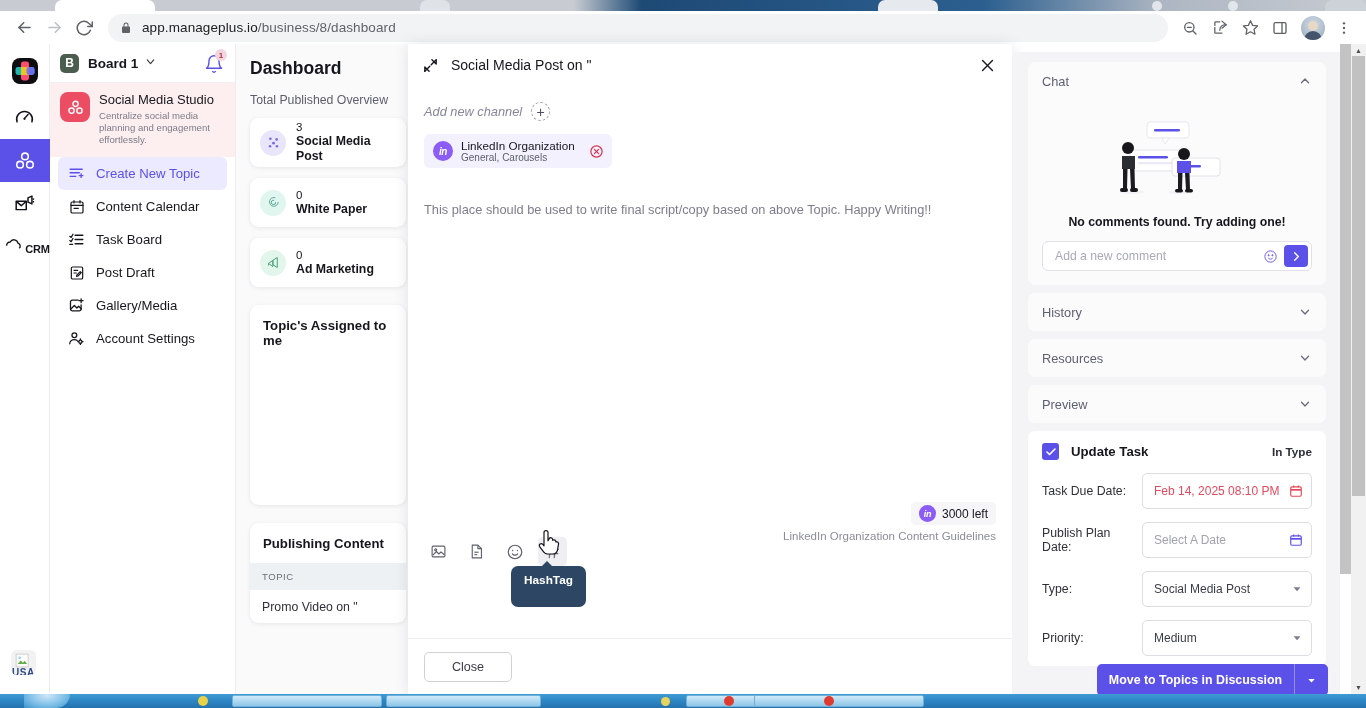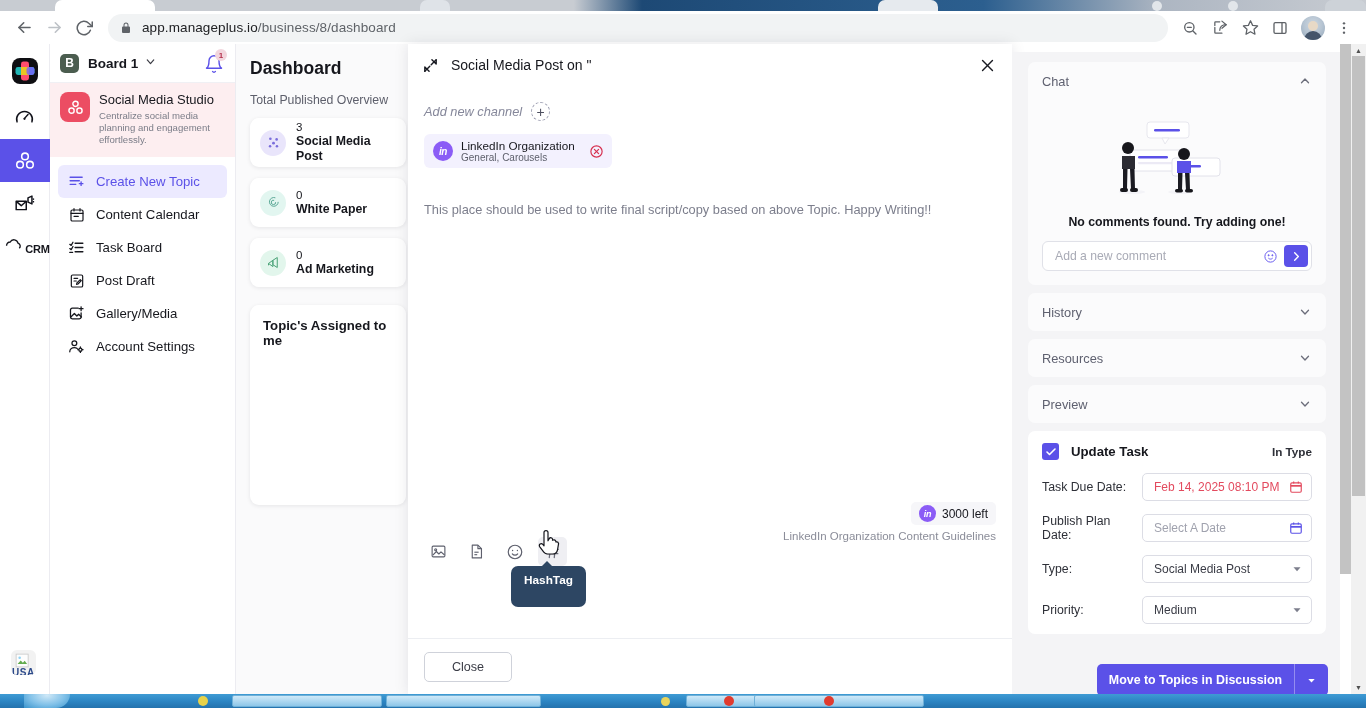--- a/index.html
+++ b/index.html
@@ -121,21 +121,21 @@
   .studio-card {
     background: #fdeef0; padding: 9px 10px 11px 10px; display: flex; gap: 9px;
   }
   .studio-icon {
     width: 30px; height: 30px; border-radius: 8px; background: #ec4d63; flex: none;
     display: flex; align-items: center; justify-content: center;
   }
   .studio-title { font-size: 13px; color: #16171d; font-weight: 400; line-height: 15px; }
   .studio-sub { font-size: 9.6px; color: #7b7d88; line-height: 12px; margin-top: 3px; }
 
-  .nav-list { padding-top: 8px; }
+  .nav-list { }
   .nav-item {
     height: 33px; display: flex; align-items: center; gap: 11px;
     margin: 0 8px; padding: 0 10px; border-radius: 6px; color: #16171d; font-size: 13.2px;
   }
   .nav-item.active { background: #eceaff; color: #5b51e8; }
   .nav-ico { width: 17px; height: 17px; display: flex; align-items: center; justify-content: center; flex: none; }
 
   
   .dash {
     position: absolute; top: 44px; left: 236px; width: 172px; height: 650px;
@@ -280,21 +280,21 @@
   .checkbox {
     width: 17px; height: 17px; border-radius: 3px; background: #5b51e8; color: #fff;
     display: flex; align-items: center; justify-content: center; flex: none;
   }
   .task-title { font-size: 13.2px; font-weight: 700; color: #16171d; margin-left: 12px; }
   .task-status { margin-left: auto; font-size: 11.7px; font-weight: 700; color: #2e3038; }
 
   .frow { display: flex; align-items: center; margin-top: 13px; }
   .flabel { font-size: 12.3px; color: #2e3038; width: 100px; flex: none; }
   .fctl {
-    flex: 1; height: 28px; border: 1px solid #dcdde5; border-radius: 5px; background: #fff;
+    flex: 1; height: 36px; border: 1px solid #dcdde5; border-radius: 5px; background: #fff;
     display: flex; align-items: center; padding: 0 8px 0 11px; font-size: 12px;
   }
   .fctl .val { color: #3a3c46; }
   .fctl .val.red { color: #e34a5e; }
   .fctl .val.ph { color: #a0a2ae; }
   .fctl .aft { margin-left: auto; display: flex; }
 
   .bottom-action {
     position: absolute; bottom: 12px; left: 1097px; width: 231px; height: 32px;
     background: #5b51e8; border-radius: 5px; display: flex; align-items: center;
@@ -613,20 +613,27 @@
     <div>
       <div class="stat-num">0</div>
       <div class="stat-lbl">Ad Marketing</div>
     </div>
   </div>
 
   <div class="panel-card" style="height:200px;">
     <div class="panel-head">Topic's Assigned to me</div>
   </div>
 
+  <div class="panel-card">
+    <div class="panel-head">Publishing Content</div>
+    <div class="table-head" style="margin-left:-13px;">TOPIC</div>
+    <div class="table-row" style="margin-left:-13px;">
+      <span>Promo Video on "</span>
+    </div>
+  </div>
 </div>
 
 <div class="modal">
   <div class="modal-head">
     <span class="expand-ico">
       <svg width="17" height="17" viewBox="0 0 24 24" fill="none" stroke="currentColor" stroke-width="2" stroke-linecap="round" stroke-linejoin="round">
           <polyline points="20 4 20 10 14 4"></polyline>
           <line x1="20" y1="4" x2="13" y2="11"></line>
           <polyline points="4 20 4 14 10 20"></polyline>
           <line x1="4" y1="20" x2="11" y2="13"></line>

